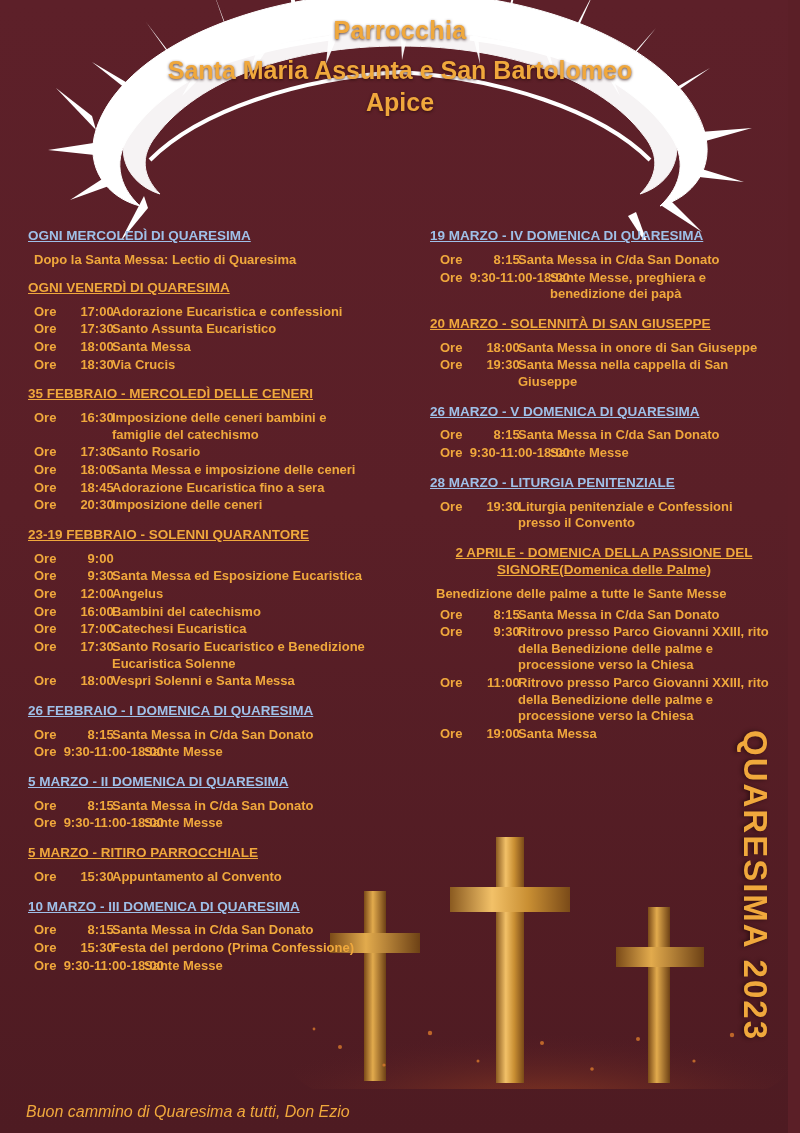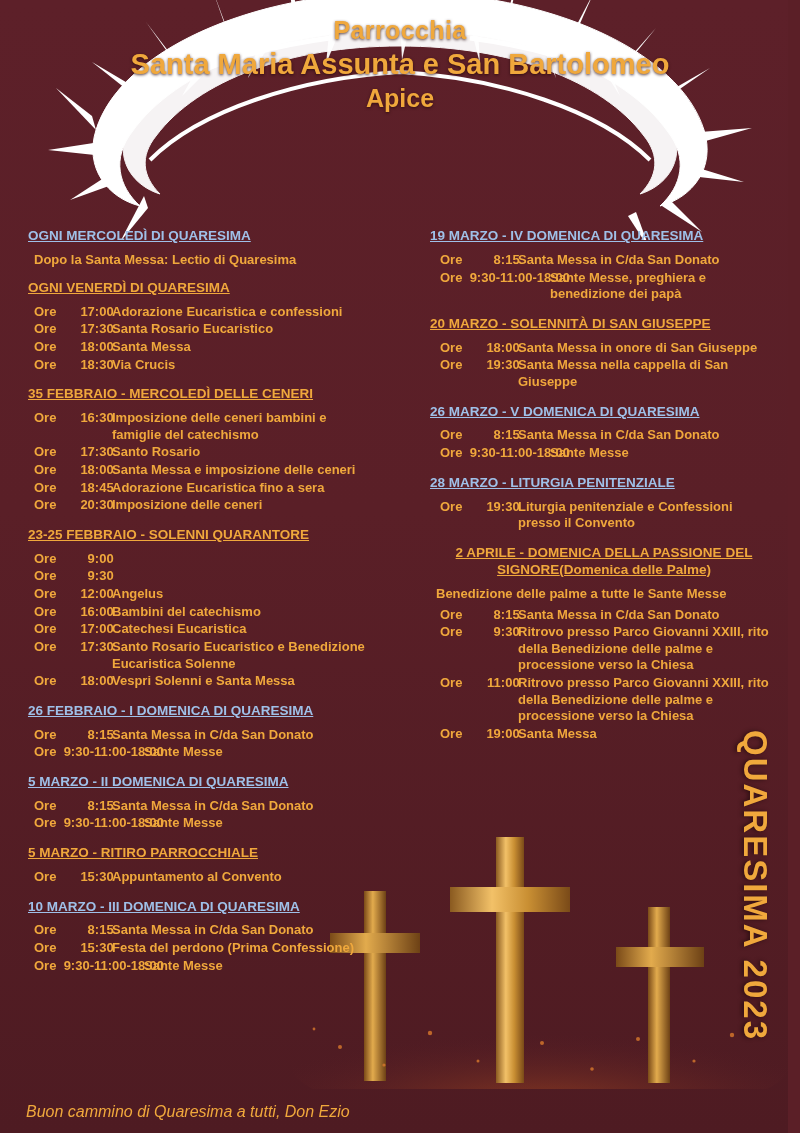--- a/index.html
+++ b/index.html
@@ -26,21 +26,21 @@
   .header {
     position: absolute; top: 16px; left: 0; width: 800px;
     text-align: center;
     z-index: 4;
   }
   .header .l1 {
     color: #f0a83c; font-size: 25px; font-weight: bold; letter-spacing: .4px;
     text-shadow: 0 1px 3px rgba(40,10,12,.8);
   }
   .header .l2 {
-    color: #f0a83c; font-size: 29px; font-weight: bold; margin-top: 3px;
+    color: #f0a83c; font-size: 25px; font-weight: bold; margin-top: 11px;
     text-shadow: 0 1px 3px rgba(40,10,12,.8);
   }
   .header .l3 {
     color: #f0a83c; font-size: 25px; font-weight: bold; margin-top: 3px;
     text-shadow: 0 1px 3px rgba(40,10,12,.8);
   }
 
   
   .cols {
     position: absolute; top: 228px; left: 0; width: 800px; height: 860px;
@@ -241,21 +241,21 @@
         </div>
         <div class="block">
           <div class="block-title amber">OGNI VENERDÌ DI QUARESIMA</div>
           <div class="rows">
             <div class="row">
               <div class="time"><span class="ore">Ore</span> <span class="val">17:00</span></div>
               <div class="txt">Adorazione Eucaristica e confessioni</div>
             </div>
             <div class="row">
               <div class="time"><span class="ore">Ore</span> <span class="val">17:30</span></div>
-              <div class="txt">Santa Rosario Eucaristico</div>
+              <div class="txt">Santo Assunta Eucaristico</div>
             </div>
             <div class="row">
               <div class="time"><span class="ore">Ore</span> <span class="val">18:00</span></div>
               <div class="txt">Santa Messa</div>
             </div>
             <div class="row">
               <div class="time"><span class="ore">Ore</span> <span class="val">18:30</span></div>
               <div class="txt">Via Crucis</div>
             </div>
           </div>
@@ -279,27 +279,28 @@
               <div class="time"><span class="ore">Ore</span> <span class="val">18:45</span></div>
               <div class="txt">Adorazione Eucaristica fino a sera</div>
             </div>
             <div class="row">
               <div class="time"><span class="ore">Ore</span> <span class="val">20:30</span></div>
               <div class="txt">Imposizione delle ceneri</div>
             </div>
           </div>
         </div>
         <div class="block">
-          <div class="block-title amber">23-25 FEBBRAIO - SOLENNI QUARANTORE</div>
+          <div class="block-title amber">23-19 FEBBRAIO - SOLENNI QUARANTORE</div>
           <div class="rows">
             <div class="row">
               <div class="time"><span class="ore">Ore</span> <span class="val">9:00</span></div>
             </div>
             <div class="row">
               <div class="time"><span class="ore">Ore</span> <span class="val">9:30</span></div>
+              <div class="txt">Santa Messa ed Esposizione Eucaristica</div>
             </div>
             <div class="row">
               <div class="time"><span class="ore">Ore</span> <span class="val">12:00</span></div>
               <div class="txt">Angelus</div>
             </div>
             <div class="row">
               <div class="time"><span class="ore">Ore</span> <span class="val">16:00</span></div>
               <div class="txt">Bambini del catechismo</div>
             </div>
             <div class="row">

